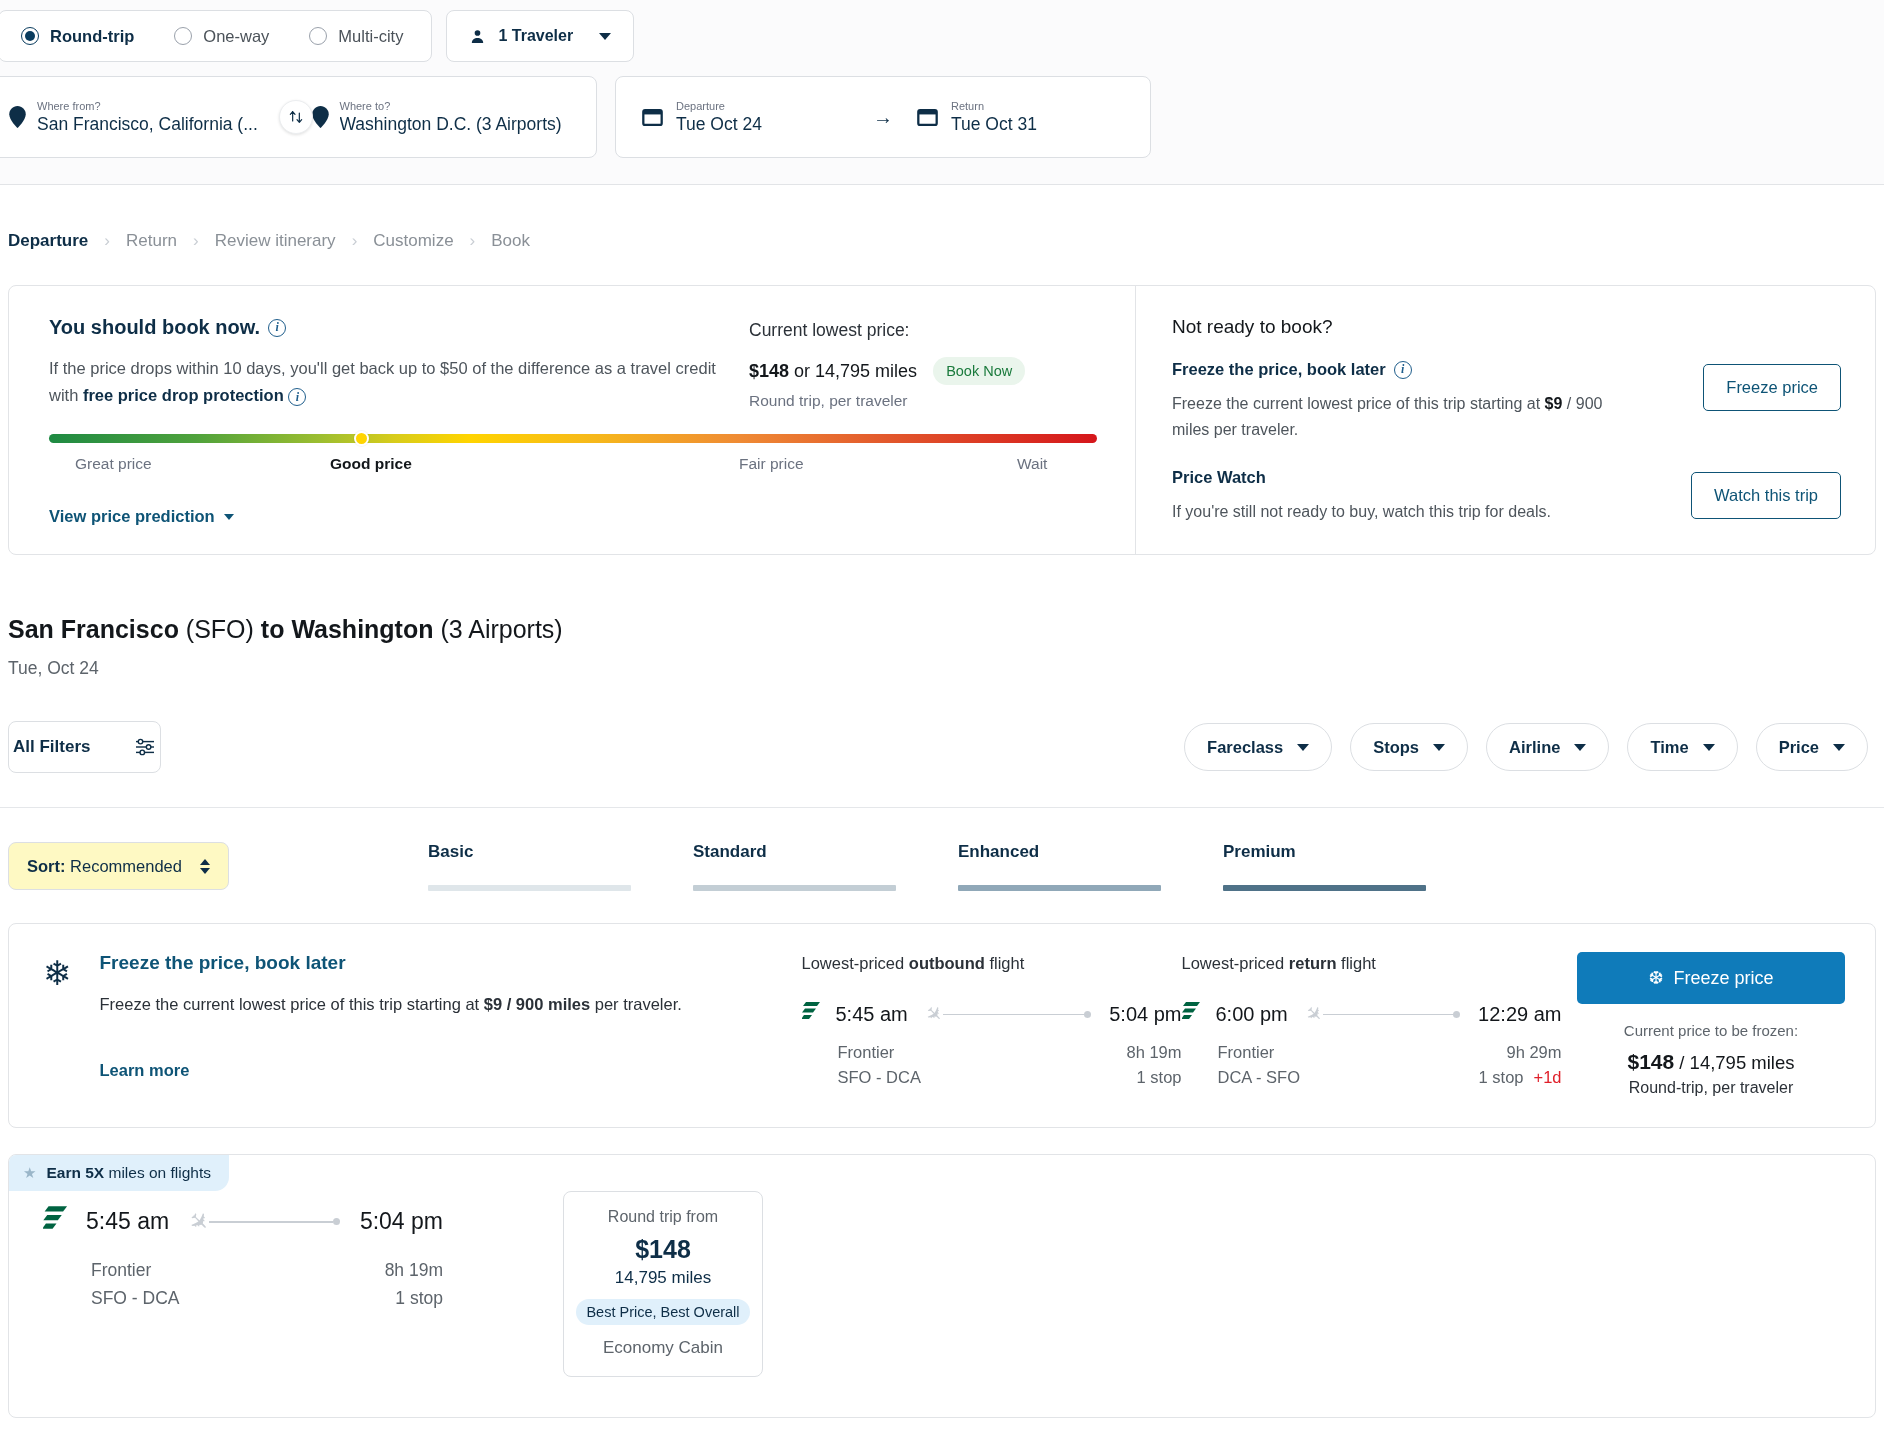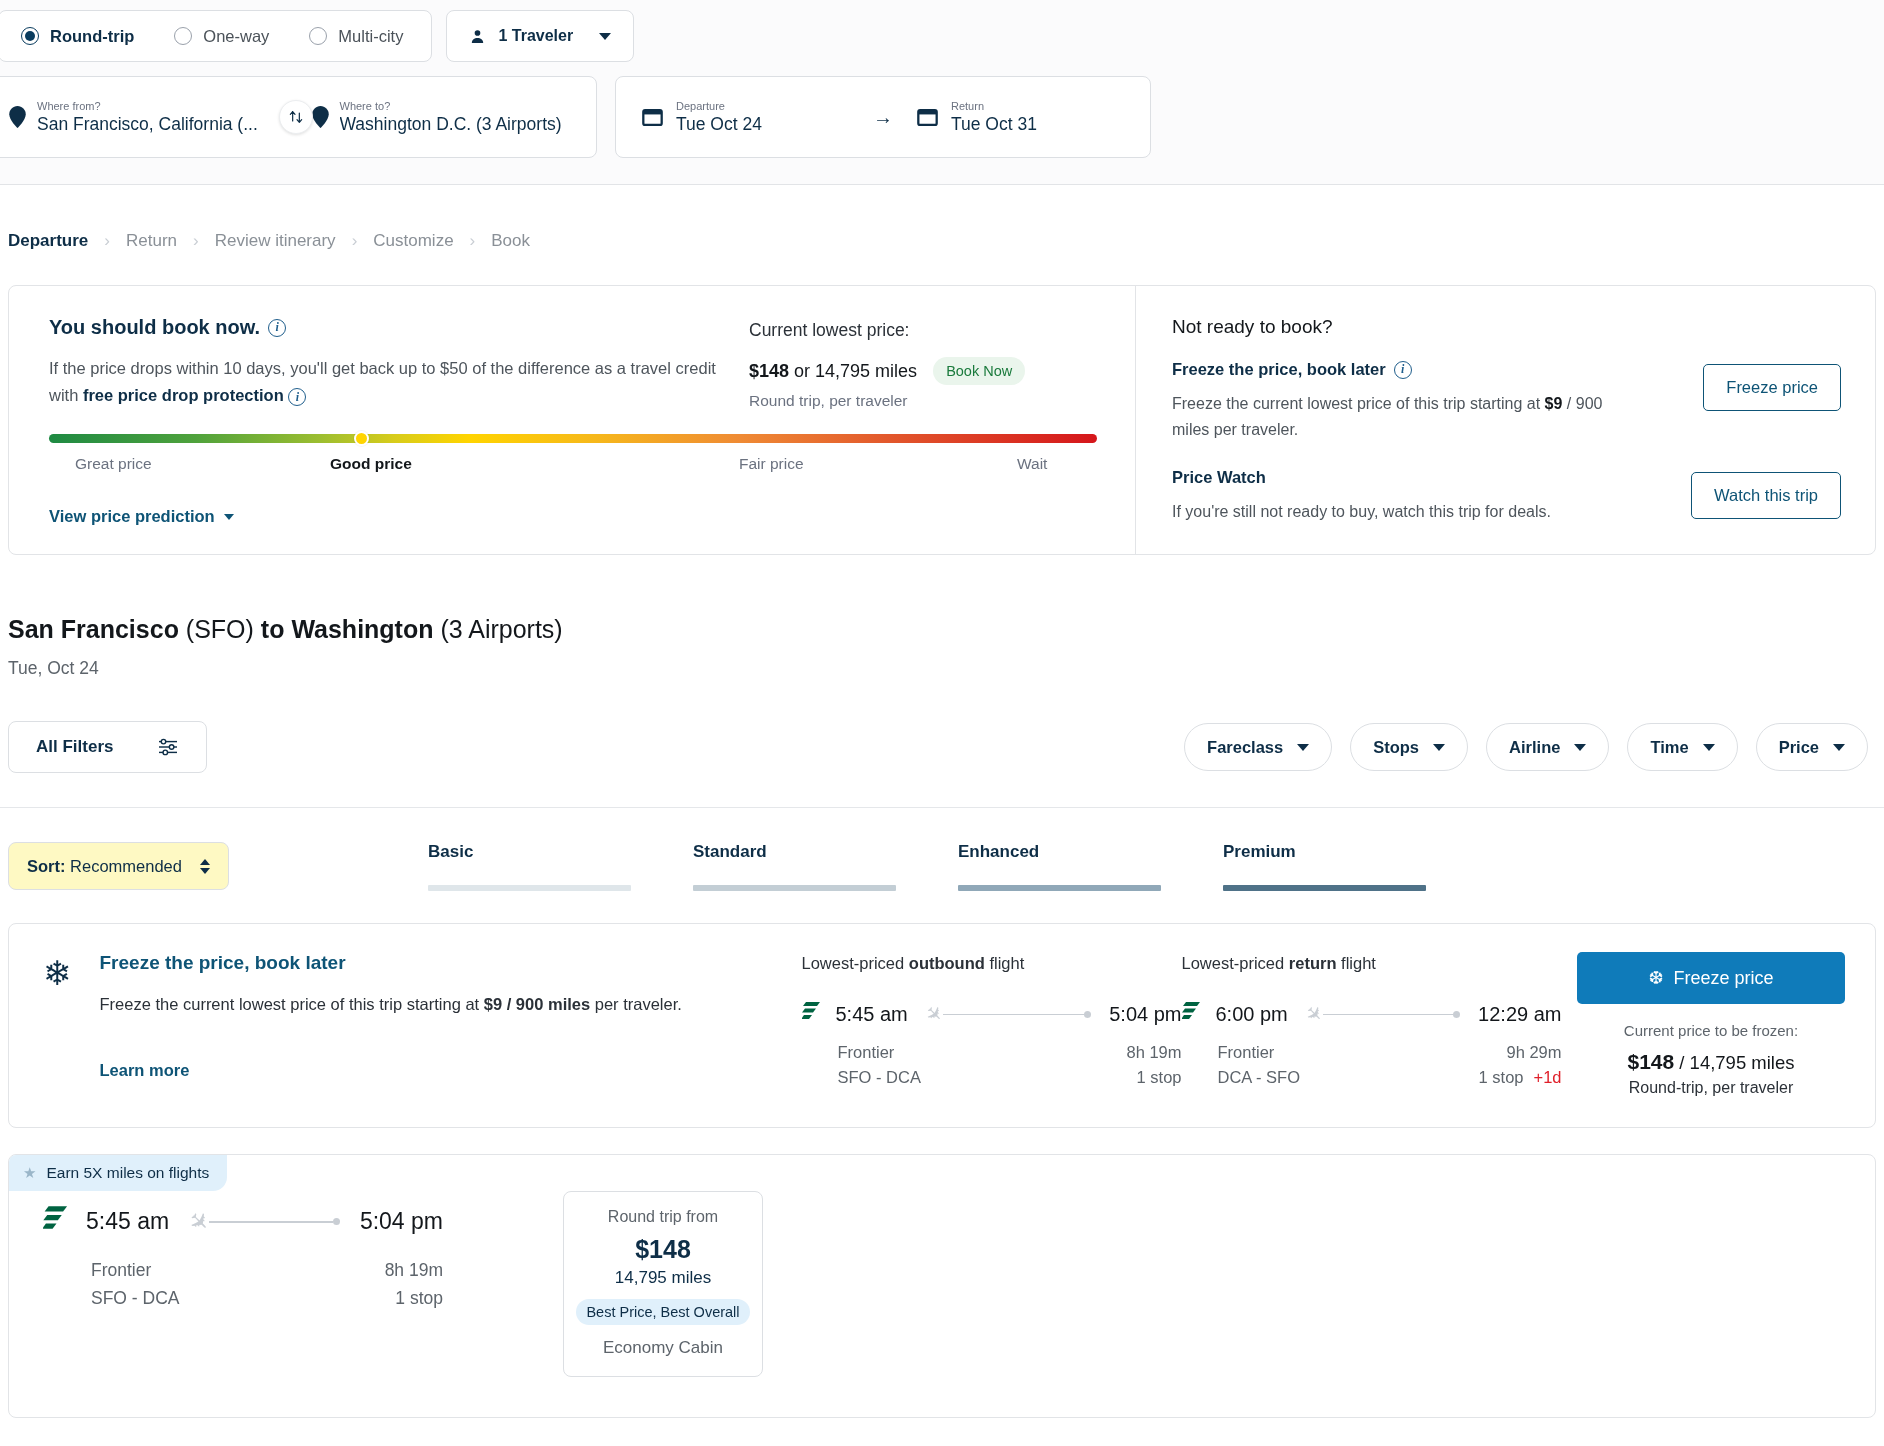--- a/index.html
+++ b/index.html
@@ -153,21 +153,21 @@
   .route-date { margin-top: 14px; font-size: 17.5px; color: #5d646b; }
 
   
   .filters-row {
     margin-top: 42px; padding: 0 8px 0 8px; display: flex; align-items: center;
     justify-content: space-between; padding-bottom: 34px; border-bottom: 1px solid #e5e7ea;
     width: 1884px;
   }
   .allfilters-btn {
     border: 1px solid #dcdfe3; border-radius: 8px; background:#fff; height: 52px;
-    display: flex; align-items: center; gap: 44px; padding: 0 27px;
+    display: flex; align-items: center; gap: 44px; padding: 0 4px;
     font-size: 17px; font-weight: 700; color: #0e2e47; font-family: inherit;
   }
   .filter-pills { display: flex; gap: 18px; margin-right: 8px; }
   .pill {
     border: 1px solid #dcdfe3; border-radius: 24px; background: #fff; height: 48px;
     display: flex; align-items: center; gap: 14px; padding: 0 22px;
     font-size: 16.5px; font-weight: 700; color: #0e2e47; font-family: inherit;
   }
 
   
@@ -230,21 +230,21 @@
   
   .result-card {
     margin: 26px 8px 0 8px; width: 1868px; border: 1px solid #e2e4e7; border-radius: 8px;
     background: #fff; position: relative; padding: 50px 0 40px 0; min-height: 230px;
   }
   .earn-badge {
     position: absolute; top: 0; left: 0; background: #e0f0fb; color: #0e2e47;
     font-size: 15.5px; border-top-left-radius: 7px; border-bottom-right-radius: 14px;
     padding: 9px 18px 9px 14px; display: flex; align-items: center; gap: 10px;
   }
-  .earn-badge b { font-weight: 400; }
+  .earn-badge b { font-weight: 700; }
   .star { color: #9ab6c9; font-size: 15px; }
   .result-body { display: flex; align-items: flex-start; padding: 0 28px 0 34px; }
   .res-flight { width: 400px; }
   .res-seg { display: flex; align-items: center; gap: 16px; }
   .res-time { font-size: 23px; color: #13171b; white-space: nowrap; }
   .res-meta { display: flex; justify-content: space-between; margin-top: 22px; font-size: 17.5px; color: #5d646b; padding-left: 48px; }
   .res-meta.second { margin-top: 7px; }
   .price-box {
     border: 1px solid #dcdfe3; border-radius: 8px; background: #fff; width: 200px;
     margin-left: 120px; padding: 16px 12px 18px 12px; text-align: center; margin-top: -14px;

